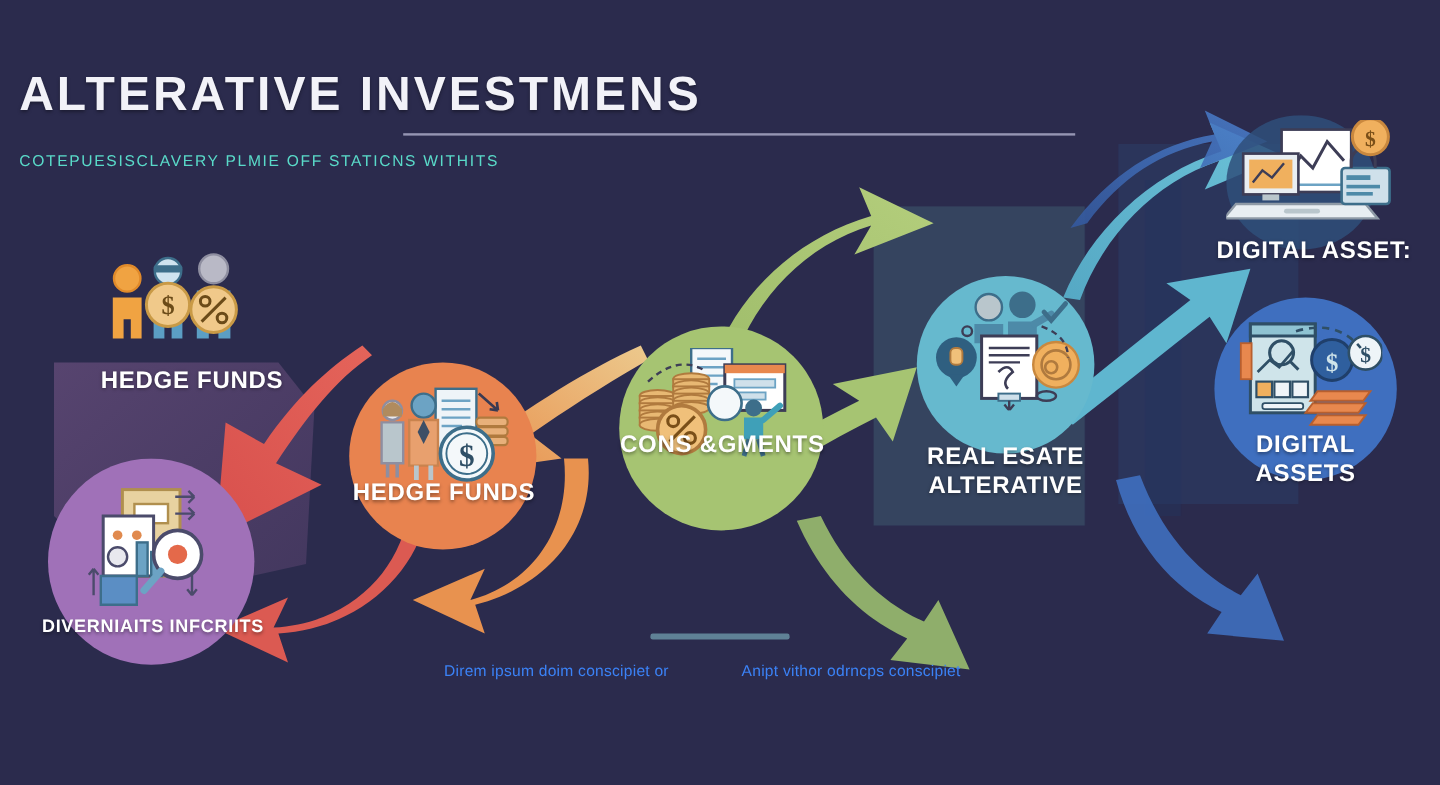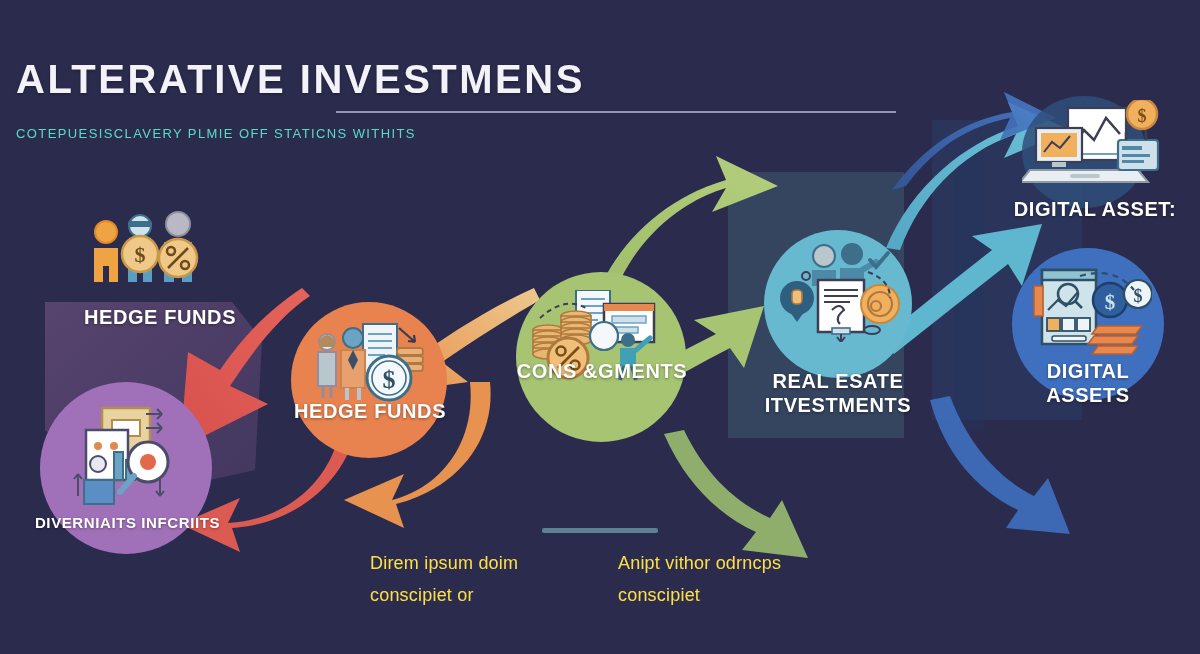--- a/index.html
+++ b/index.html
@@ -100,22 +100,22 @@
     position: absolute;
     left: 370px;
     top: 548px;
     width: 460px;
     display: flex;
     gap: 36px;
     z-index: 35;
   }
   .footer-col {
     flex: 1;
-    font-size: 18px;
-    color: #fde047;
+    font-size: 13px;
+    color: #3b82f6;
     line-height: 1.75;
     letter-spacing: .2px;
   }
   .fc-line { display: block; }
 </style>
 </head>
 <body>
 
 <div id="canvas">
 
@@ -381,21 +381,21 @@
       <circle cx="100" cy="62" r="19" fill="#f0b05e" stroke="#c9883e" stroke-width="2"></circle>
       <circle cx="100" cy="62" r="12" fill="none" stroke="#b07a3e" stroke-width="2.2"></circle>
       <circle cx="96" cy="64" r="5" fill="none" stroke="#b07a3e" stroke-width="2.2"></circle>
 
       <path d="M88 30 q22 8 22 26" stroke="#3d3d56" stroke-width="2" fill="none" stroke-dasharray="5 4"></path>
       <circle cx="26" cy="34" r="4" fill="none" stroke="#3d3d56" stroke-width="2"></circle>
       <ellipse cx="92" cy="88" rx="8" ry="4" fill="none" stroke="#3d3d56" stroke-width="2"></ellipse>
     </svg>
     <div class="node-label label-md" style="left:-26px; top:128px; width:200px;margin-top:12px;">
       <span class="fc-line">REAL ESATE</span>
-      <span class="fc-line">ITVESTMENTS</span>
+      <span class="fc-line">ALTERATIVE</span>
     </div>
   </div>
 
   <div class="node" style="left:1008px; top:96px; width:180px; height:130px;">
     <div class="bubble" style="left:14px; top:0px; width:124px; height:112px; background:#2f4f7a; opacity:.85;"></div>
     <svg class="icon-wrap" style="left:14px; top:4px;" width="142" height="100" viewBox="0 0 142 100">
 
       <rect x="46" y="8" width="58" height="52" fill="#ffffff" stroke="#3d3d56" stroke-width="2.2"></rect>
       <path d="M52 46 l10 -16 l10 10 l12 -22 l14 16" stroke="#3d3d56" stroke-width="2.5" fill="none"></path>
       <line x1="52" y1="54" x2="96" y2="54" stroke="#6ca3c4" stroke-width="2"></line>

